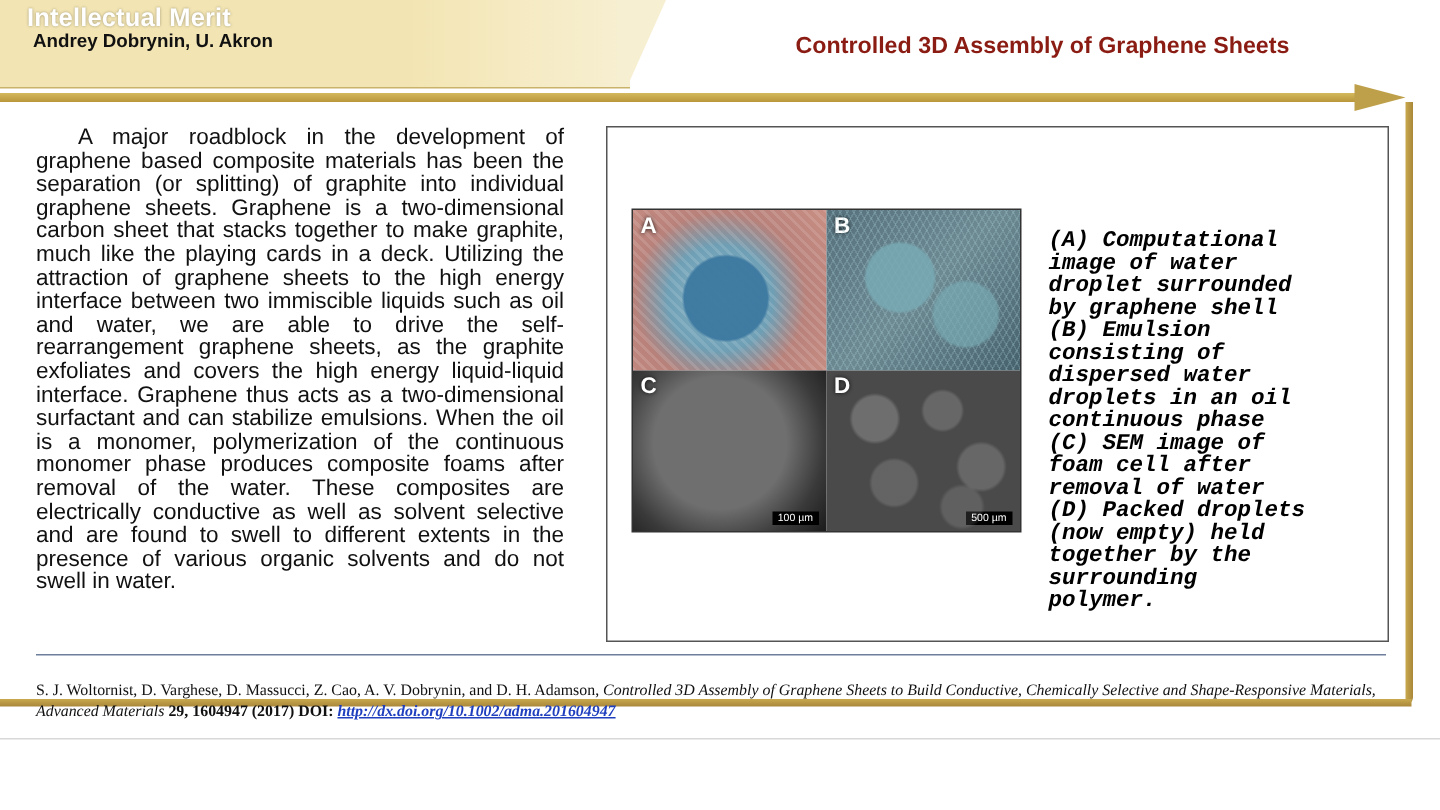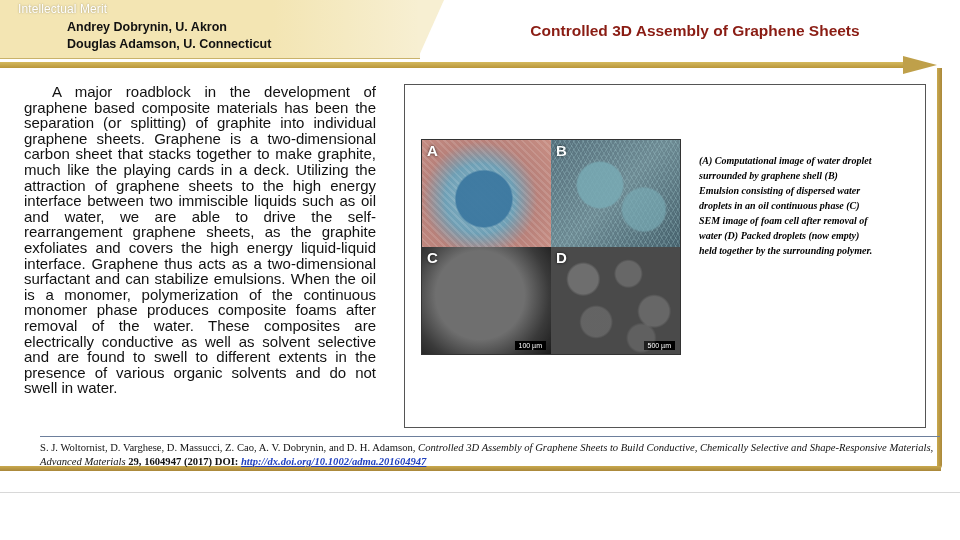--- a/index.html
+++ b/index.html
@@ -21,29 +21,28 @@
     background:linear-gradient(to right,#f3e5b3 65%,#f7efd2 100%);
     border-bottom:1px solid #c9b26a;
   }
   .header-left-tri{
     position:absolute;left:418px;top:0;width:0;height:0;
     border-top:58px solid #f7efd2;
     border-right:26px solid transparent;
   }
   .im-title{
     position:absolute;left:18px;top:2px;
-    font-size:12px;font-weight:normal;color:#ffffff;
+    font-size:17px;font-weight:bold;color:#ffffff;
     text-shadow:0 0 2px rgba(0,0,0,0.35);
     letter-spacing:.1px;
   }
   .pi-line{
     position:absolute;left:22px;
     font-size:12.5px;font-weight:bold;color:#111111;
     white-space:nowrap;
-    margin-left:45px;
   }
   .pi-line.l1{top:20px;}
   .pi-line.l2{top:37px;}
 
   .slide-title{
     position:absolute;left:435px;top:22px;width:520px;
     text-align:center;
     font-size:15.5px;font-weight:bold;color:#8a1c13;
     font-family:"Liberation Sans", sans-serif;
   }
@@ -124,52 +123,51 @@
     text-shadow:0 0 3px rgba(0,0,0,.8);
   }
   .scalebar{
     position:absolute;right:5px;bottom:4px;
     background:#000000;color:#ffffff;font-size:7px;
     padding:1px 4px 1px 4px;
     font-family:"Liberation Sans", sans-serif;
   }
   .fig-caption{
     position:absolute;left:294px;top:68px;width:180px;
-    font-size:10px;line-height:15px;color:#000000;
+    font-size:15px;line-height:15px;color:#000000;
     font-style:italic;font-weight:bold;
-    font-family:Liberation Serif, serif;
+    font-family:Liberation Mono, monospace;
   }
 
   
   .citation{
-    position:absolute;left:40px;top:436px;width:900px;
+    position:absolute;left:24px;top:436px;width:900px;
     font-size:10.6px;line-height:14px;color:#111111;
     font-family:"Liberation Serif", serif;
     border-top:1px solid #6d7f9c;
-    padding-top:4px;
+    padding-top:17px;
   }
   .citation i{font-style:italic;}
   .citation b{font-weight:bold;}
   .doi-link{color:#1f3fbf;text-decoration:underline;font-weight:bold;font-style:italic;}
 
   
   .footer{
     position:absolute;left:0;top:492px;width:960px;height:48px;
     background:#ffffff;border-top:1px solid #d8d8d8;
   }
 </style>
 </head>
 <body>
 
 <div class="header-band">
   <div class="header-left"></div>
   <div class="header-left-tri"></div>
   <div class="im-title">Intellectual Merit</div>
   <div class="pi-line l1">Andrey Dobrynin, U. Akron</div>
-  <div class="pi-line l2">Douglas Adamson, U. Connecticut</div>
   <div class="slide-title">Controlled 3D Assembly of Graphene Sheets</div>
 </div>
 <div class="gold-rule"></div>
 <div class="gold-arrow"></div>
 <div class="gold-right"></div>
 <div class="gold-bottom"></div>
 
 <div class="body-text">
   <span class="indent"></span><span>A major roadblock in the development of graphene based composite materials has been the separation (or splitting) of graphite into individual graphene sheets. Graphene is a two-dimensional carbon sheet that stacks together to make graphite, much like the playing cards in a deck. Utilizing the attraction of graphene sheets to the high energy interface between two immiscible liquids such as oil and water, we are able to drive the self-rearrangement graphene sheets, as the graphite exfoliates and covers the high energy liquid-liquid interface. Graphene thus acts as a two-dimensional surfactant and can stabilize emulsions. When the oil is a monomer, polymerization of the continuous monomer phase produces composite foams after removal of the water. These composites are electrically conductive as well as solvent selective and are found to swell to different extents in the presence of various organic solvents and do not swell in water.</span>
 </div>

